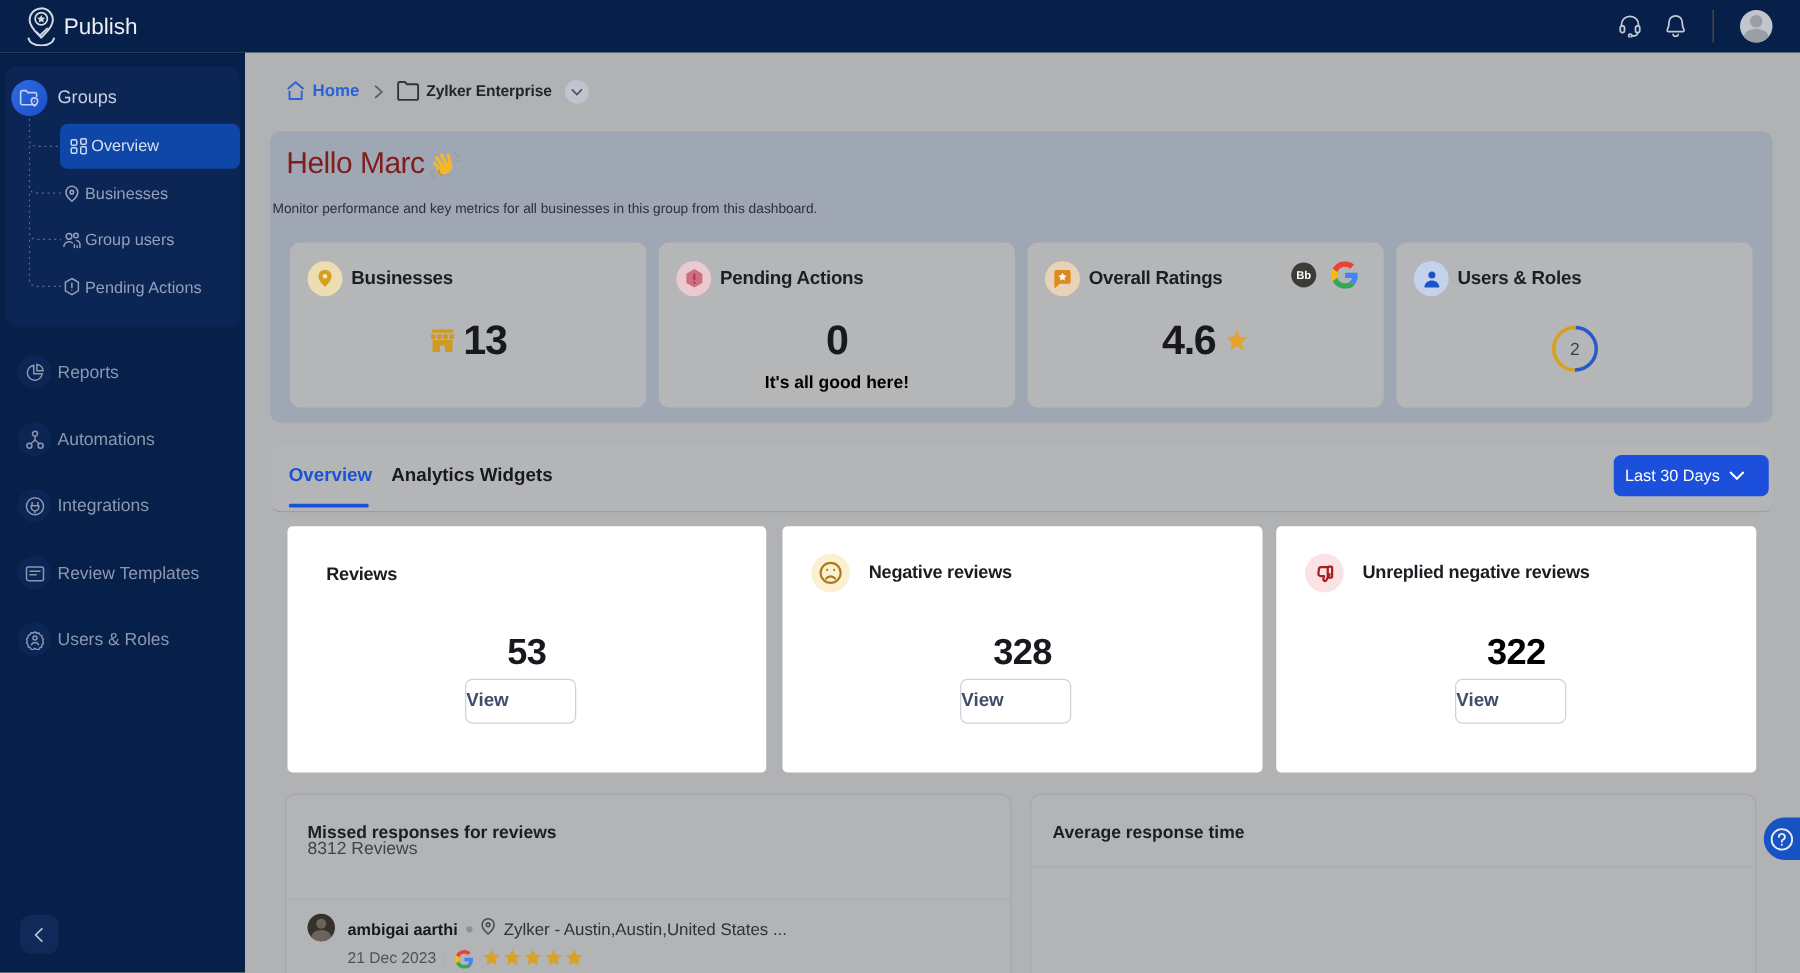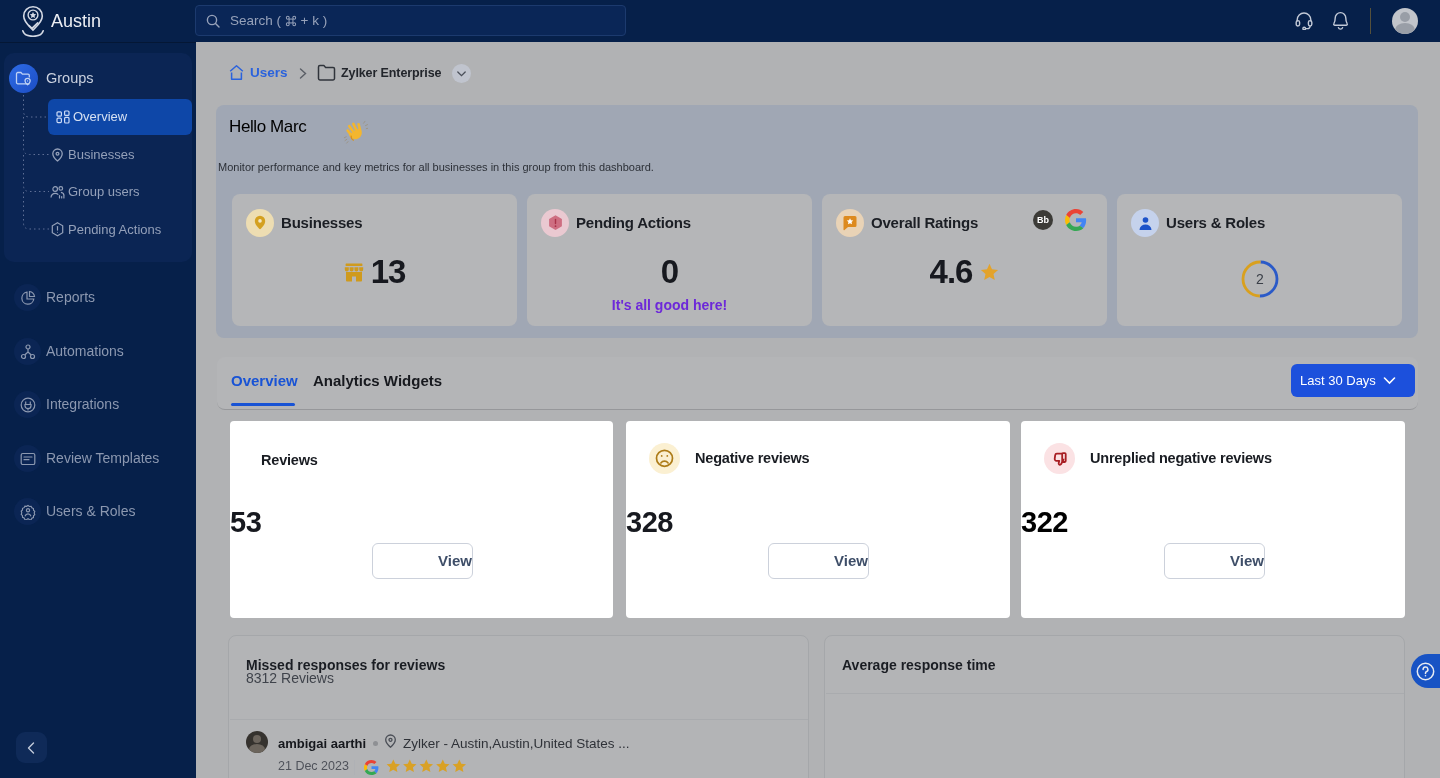--- a/index.html
+++ b/index.html
@@ -14,47 +14,47 @@
 .mnav{position:absolute;color:#8C98B0;font-size:14px;white-space:nowrap}
 .micon{position:absolute;width:27px;height:27px;border-radius:50%;background:#0B2554;display:flex;align-items:center;justify-content:center}
 .hero{position:absolute;left:216px;top:105px;width:1202px;height:233px;background:#A0A7B4;border-radius:8px}
 .scard{position:absolute;top:194px;width:285px;height:132px;background:#B5B6B8;border-radius:8px}
 .scirc{position:absolute;left:14px;top:15px;width:28px;height:28px;border-radius:50%;display:flex;align-items:center;justify-content:center}
 .stitle{position:absolute;left:49px;top:15px;height:28px;line-height:28px;font-size:15px;letter-spacing:-.2px;font-weight:700;color:#1B1E24;white-space:nowrap}
 .bignum{font-size:33px;font-weight:700;color:#17191F;letter-spacing:-1px}
 .tabpanel{position:absolute;left:217px;top:357px;width:1201px;height:53px;background:#B4B5B7;border-radius:8px;border-bottom:1px solid #96979A}
 .wcard{position:absolute;top:421px;width:383px;height:197px;background:#fff;border-radius:4px}
 .wtitle{font-size:14.5px;letter-spacing:-.2px;font-weight:700;color:#191C22;white-space:nowrap}
-.wnum{position:absolute;top:85px;width:100%;font-size:29px;font-weight:700;color:#17191F;letter-spacing:-.5px}
-.vbtn{position:absolute;top:122px;width:101px;height:36px;border:1px solid #CCD1DB;border-radius:6px;background:#fff;text-align:right;line-height:34px;font-size:15px;font-weight:700;color:#3E4E68}
+.wnum{position:absolute;top:85px;width:100%;text-align:center;font-size:29px;font-weight:700;color:#17191F;letter-spacing:-.5px}
+.vbtn{position:absolute;top:122px;width:89px;height:36px;border:1px solid #CCD1DB;border-radius:6px;background:#fff;text-align:left;line-height:34px;font-size:15px;font-weight:700;color:#3E4E68}
 .bcard{position:absolute;top:635px;width:581px;height:200px;background:#B3B4B6;border:1px solid #A5A7AA;border-radius:8px}
 </style>
 </head>
 <body>
 <div class="main"></div>
 
 <svg class="abs" style="left:228px;top:64px" width="17" height="17" viewBox="0 0 17 17" fill="none" stroke="#2A62DD" stroke-width="1.5" stroke-linejoin="round">
     <path d="M2.2 7.2L8.5 1.8l6.3 5.4"></path>
     <path d="M3.6 8.6v6.6h9.8V8.6"></path>
   </svg>
-<div class="abs" style="left:250px;top:65px;height:16px;line-height:16px;font-size:13.5px;font-weight:600;color:#2A62DD">Users</div>
+<div class="abs" style="left:250px;top:65px;height:16px;line-height:16px;font-size:13.5px;font-weight:600;color:#2A62DD">Home</div>
 <svg class="abs" style="left:299px;top:68px" width="8" height="11" viewBox="0 0 8 11" fill="none" stroke="#5A5E66" stroke-width="1.4" stroke-linecap="round">
     <path d="M1.5 1l5 4.5-5 4.5"></path>
   </svg>
 <svg class="abs" style="left:317px;top:64px" width="19" height="17" viewBox="0 0 19 17" fill="none" stroke="#30343B" stroke-width="1.5" stroke-linejoin="round">
     <path d="M1.5 14.5V3c0-.8.6-1.4 1.4-1.4h4l1.7 1.8h7.5c.8 0 1.4.6 1.4 1.4v9.7c0 .8-.6 1.4-1.4 1.4H2.9c-.8 0-1.4-.6-1.4-1.4z"></path>
   </svg>
 <div class="abs" style="left:341px;top:65px;height:16px;line-height:16px;font-size:12.5px;font-weight:600;color:#22252B;letter-spacing:-.1px">Zylker Enterprise</div>
 <div class="abs" style="left:452px;top:64px;width:19px;height:19px;border-radius:50%;background:#C0C4CE"></div>
 <svg class="abs" style="left:457px;top:71px" width="9" height="6" viewBox="0 0 11 7" fill="none" stroke="#4A4F59" stroke-width="1.6" stroke-linecap="round">
     <path d="M1 1l4.5 4.5L10 1"></path>
   </svg>
 
 <div class="hero"></div>
-<div class="abs" style="left:229px;top:117px;font-size:17px;font-weight:400;color:#000000;letter-spacing:-.4px">Hello Marc</div>
+<div class="abs" style="left:229px;top:117px;font-size:24px;font-weight:400;color:#7f1d1d;letter-spacing:-.4px">Hello Marc</div>
 <svg class="abs" style="left:343px;top:120px" width="25" height="25" viewBox="0 0 25 25">
  <g transform="rotate(-18 12 14)">
   <path fill="#F3B62F" d="M6.4 12.9L4.8 8.7a1.3 1.3 0 0 1 2.4-.9l1.6 4.1.9-.3-1.9-6.4a1.3 1.3 0 0 1 2.5-.8l1.9 6.3h.9l-.9-6.6a1.3 1.3 0 0 1 2.6-.4l1 6.8 1-.1.3-4.7a1.3 1.3 0 0 1 2.6.2l-.4 6.8c-.2 4-3.2 6.9-7 6.7-3.8-.2-6.6-3.3-6.4-7z"></path>
   <path fill="#DA9018" d="M8.5 14.6c-.9 1.5-.6 3.4.8 4.5l-.8 1c-1.8-1.4-2.3-4-1.1-6z"></path>
  </g>
  <path stroke="#9C9588" stroke-width="1" stroke-linecap="round" fill="none" d="M20.6 3.2l1.4-1.9M22.5 5.6l2-1M23.3 8.6l2.1-.4"></path>
  <path stroke="#9C9588" stroke-width="1" stroke-linecap="round" fill="none" d="M3.2 16.8l-1.9.9M3.7 19.4l-1.7 1.2M5 21.6l-1.3 1.5"></path>
 </svg>
 <div class="abs" style="left:218px;top:161px;font-size:11px;color:#2C3037">Monitor performance and key metrics for all businesses in this group from this dashboard.</div>
 
@@ -80,21 +80,21 @@
 <div class="scard" style="left:527px">
   <div class="scirc" style="background:#EAC9D1">
       <svg width="17" height="18" viewBox="0 0 17 18">
         <path fill="#CE6E81" d="M8.5 1.2l6.4 3.7v7.4l-6.4 3.7-6.4-3.7V4.9z"></path>
         <path stroke="#A93349" stroke-width="1.4" stroke-linecap="round" d="M8.5 5.4v4.2"></path>
         <circle cx="8.5" cy="12.2" r=".9" fill="#A93349"></circle>
       </svg>
     </div>
   <div class="stitle">Pending Actions</div>
   <div class="abs" style="left:0;top:56px;width:285px;height:44px;text-align:center;line-height:44px"><span class="bignum">0</span></div>
-  <div class="abs" style="left:0;top:103px;width:285px;text-align:center;font-size:14px;font-weight:700;color:#6d28d9">It's all good here!</div>
+  <div class="abs" style="left:0;top:103px;width:285px;text-align:center;font-size:14px;font-weight:700;color:#000000">It's all good here!</div>
 </div>
 <div class="scard" style="left:822px">
   <div class="scirc" style="background:#E9D3B6">
       <svg width="16" height="16" viewBox="0 0 16 16">
         <path fill="#DD8A1E" d="M1.5 2.5A1.5 1.5 0 0 1 3 1h10a1.5 1.5 0 0 1 1.5 1.5v8A1.5 1.5 0 0 1 13 12H6l-3.2 2.8a.7.7 0 0 1-1.3-.5z"></path>
         <path fill="#fff" d="M8 3.2l1 2 2.2.3-1.6 1.6.4 2.2-2-1-2 1 .4-2.2-1.6-1.6 2.2-.3z"></path>
       </svg>
     </div>
   <div class="stitle">Overall Ratings</div>
   <div class="abs" style="left:211px;top:16px;width:20px;height:20px;border-radius:50%;background:#3C3B37;color:#fff;font-size:9px;font-weight:700;text-align:center;line-height:20px">Bb</div>
@@ -216,34 +216,21 @@
     <circle cx="9.5" cy="13.7" r=".8" fill="#E8EBF2" stroke="none"></circle>
   </svg>
 <div class="topbar">
   <svg class="abs" style="left:20px;top:5px" width="26" height="32" viewBox="0 0 26 32" fill="none" stroke="#D4D9E4" stroke-width="1.6">
     <path d="M13 1.7a9.3 9.3 0 0 0-9.3 9.3c0 4.7 4.3 9.1 7.2 11.9l2.1 2.2 2.1-2.2c2.9-2.8 7.2-7.2 7.2-11.9A9.3 9.3 0 0 0 13 1.7z"></path>
     <circle cx="13" cy="10" r="4.9" stroke-width="1.4"></circle>
     <path d="M13 6.9l1 2 2.2.3-1.6 1.5.4 2.2-2-1-2 1 .4-2.2-1.6-1.5 2.2-.3z" fill="#D4D9E4" stroke="none"></path>
     <path d="M9 20.6l3 2.8 5.7-5.5" stroke-linecap="round" stroke-linejoin="round"></path>
     <path d="M2.8 25.8c1.3 4.7 5.2 5.5 10.2 5.5s8.9-.8 10.2-5.5" stroke-linecap="round"></path>
   </svg>
-  <div class="abs" style="left:51px;top:0;height:42px;line-height:42px;color:#ECEEF3;font-size:18px;font-weight:500">Austin</div>
-  <div class="abs" style="left:195px;top:5px;width:431px;height:31px;background:#0A2657;border:1px solid #1C3A6E;border-radius:4px">
-    <svg class="abs" style="left:10px;top:8px" width="14" height="14" viewBox="0 0 14 14" fill="none" stroke="#97A2BA" stroke-width="1.4">
-        <circle cx="6" cy="6" r="4.6"></circle>
-        <path d="M9.5 9.5L13 13" stroke-linecap="round"></path>
-      </svg>
-    <div class="abs" style="left:34px;top:0;height:29px;color:#97A2BA;font-size:13.5px;display:flex;align-items:center">Search (&nbsp;<svg width="12" height="12" viewBox="0 0 13 13" fill="none" stroke="#97A2BA" stroke-width="1.1">
-          <rect x="4.4" y="4.4" width="4.2" height="4.2"></rect>
-          <circle cx="3" cy="3" r="1.55"></circle>
-          <circle cx="10" cy="3" r="1.55"></circle>
-          <circle cx="3" cy="10" r="1.55"></circle>
-          <circle cx="10" cy="10" r="1.55"></circle>
-        </svg>&nbsp;+ k )</div>
-  </div>
+  <div class="abs" style="left:51px;top:0;height:42px;line-height:42px;color:#ECEEF3;font-size:18px;font-weight:500">Publish</div>
   <svg class="abs" style="left:1295px;top:11px" width="18" height="19" viewBox="0 0 18 19" fill="none" stroke="#C2C9D7" stroke-width="1.4">
     <path d="M2.2 10.5V8.8a6.8 6.8 0 0 1 13.6 0v1.7"></path>
     <rect x="1.2" y="9.6" width="3.4" height="5.4" rx="1.7"></rect>
     <rect x="13.4" y="9.6" width="3.4" height="5.4" rx="1.7"></rect>
     <path d="M15 15v.4a2.2 2.2 0 0 1-2.2 2.2h-2.2"></path>
     <circle cx="9.2" cy="17.5" r="1.3"></circle>
   </svg>
   <svg class="abs" style="left:1332px;top:11px" width="17" height="19" viewBox="0 0 17 19" fill="none" stroke="#C2C9D7" stroke-width="1.4">
     <path d="M8.5 1.6a5.3 5.3 0 0 0-5.3 5.3c0 2.6-.6 4.4-1.3 5.6-.5.8 0 1.8 1 1.8h11.2c1 0 1.5-1 1-1.8-.7-1.2-1.3-3-1.3-5.6a5.3 5.3 0 0 0-5.3-5.3z"></path>
     <path d="M6.4 16.6a2.2 2.2 0 0 0 4.2 0" stroke-linecap="round"></path>

